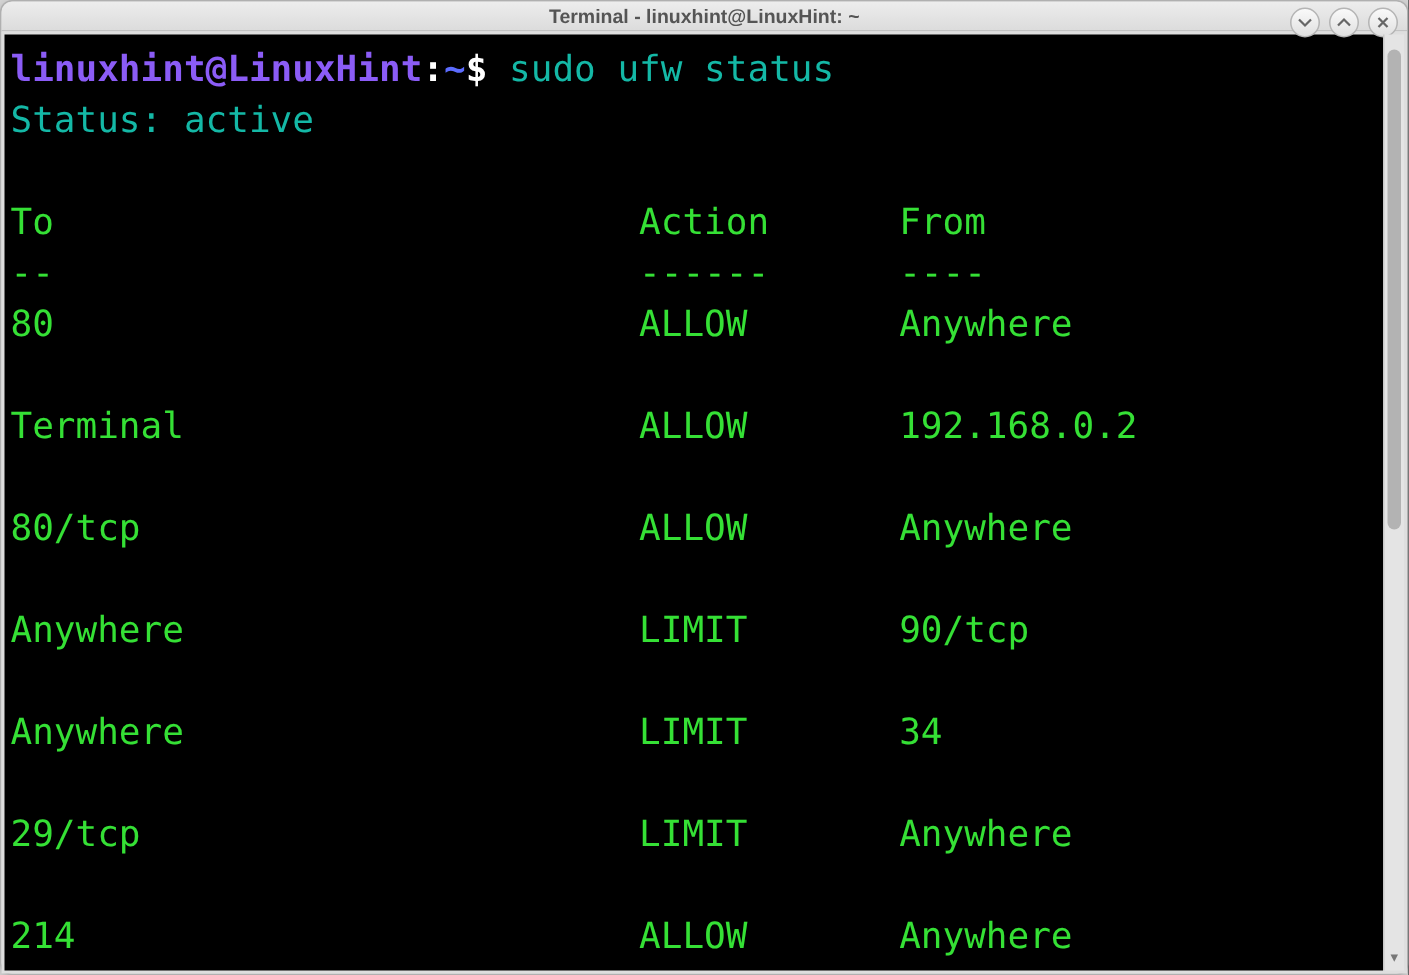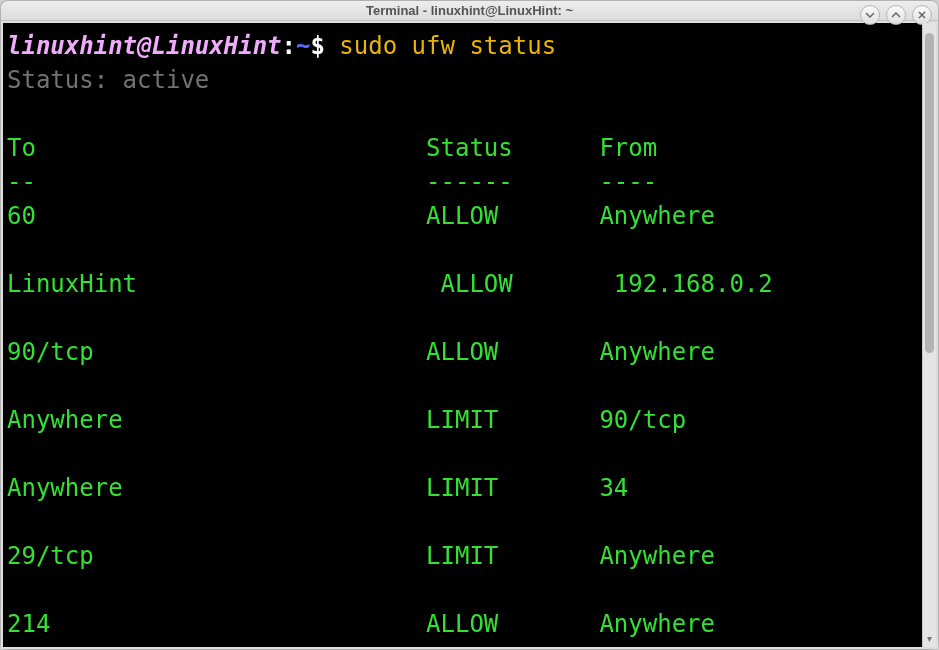--- a/index.html
+++ b/index.html
@@ -64,26 +64,26 @@
       flex: 1;
       background: #000;
       color: #35e035;
       font-family: "DejaVu Sans Mono", "Liberation Mono", monospace;
       font-size: 24px;
       line-height: 34px;
       padding: 6px 4px;
       overflow: hidden;
       white-space: pre;
     }
-    .prompt-user { color: #f0abfc; font-weight: bold; font-style: italic; }
+    .prompt-user { color: #8b5cf6; font-weight: bold; }
     .prompt-colon { color: #ffffff; font-weight: bold; }
     .prompt-path { color: #5c6cff; font-weight: bold; }
     .prompt-dollar { color: #ffffff; font-weight: bold; }
-    .cmd { color: #eab308; }
-    .status-line { color: #737373; }
+    .cmd { color: #14b8a6; }
+    .status-line { color: #14b8a6; }
     .tbl-row { color: #35e035; }
 
     .scrollbar {
       width: 14px;
       background: #e4e4e4;
       border-left: 1px solid #c8c8c8;
       position: relative;
     }
     .scroll-thumb {
       position: absolute;
@@ -128,27 +128,27 @@
             <path d="M2 2 L8 8 M8 2 L2 8" stroke="#666" stroke-width="1.5" fill="none"></path>
           </svg>
       </div>
     </div>
   </div>
 
   <div class="terminal-wrap">
     <div class="terminal" id="terminal"><span class="prompt-user">linuxhint@LinuxHint</span><span class="prompt-colon">:</span><span class="prompt-path">~</span><span class="prompt-dollar">$</span> <span class="cmd">sudo ufw status</span>
 <span class="status-line">Status: active</span>
 
-<span class="tbl-row">To                           Status      From</span>
+<span class="tbl-row">To                           Action      From</span>
 <span class="tbl-row">--                           ------      ----</span>
-<span class="tbl-row">60                           ALLOW       Anywhere</span>
+<span class="tbl-row">80                           ALLOW       Anywhere</span>
 
-<span class="tbl-row">LinuxHint                     ALLOW       192.168.0.2</span>
+<span class="tbl-row">Terminal                     ALLOW       192.168.0.2</span>
 
-<span class="tbl-row">90/tcp                       ALLOW       Anywhere</span>
+<span class="tbl-row">80/tcp                       ALLOW       Anywhere</span>
 
 <span class="tbl-row">Anywhere                     LIMIT       90/tcp</span>
 
 <span class="tbl-row">Anywhere                     LIMIT       34</span>
 
 <span class="tbl-row">29/tcp                       LIMIT       Anywhere</span>
 
 <span class="tbl-row">214                          ALLOW       Anywhere</span></div>
     <div class="scrollbar">
       <div class="scroll-thumb"></div>

